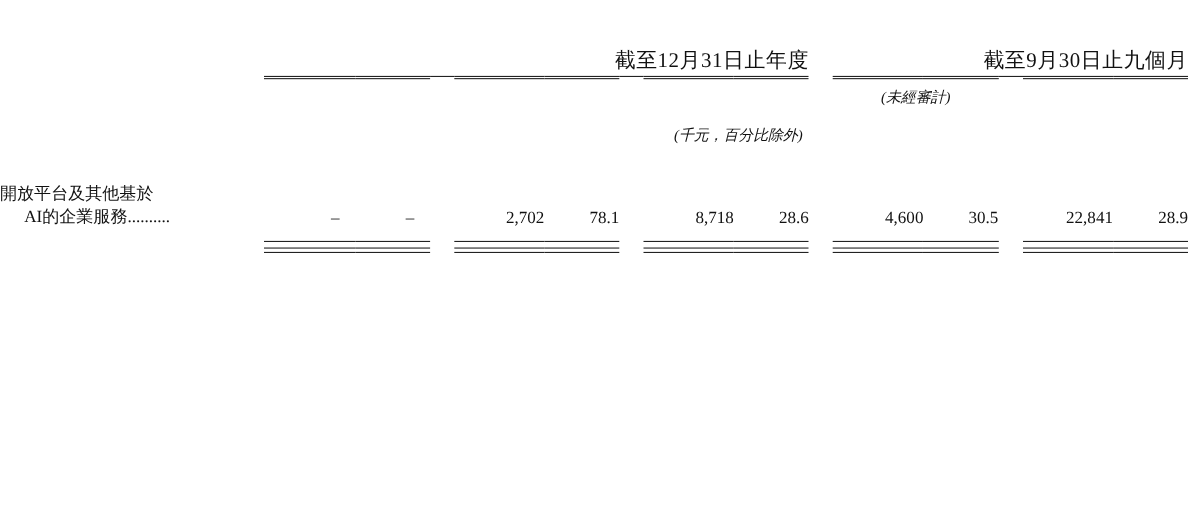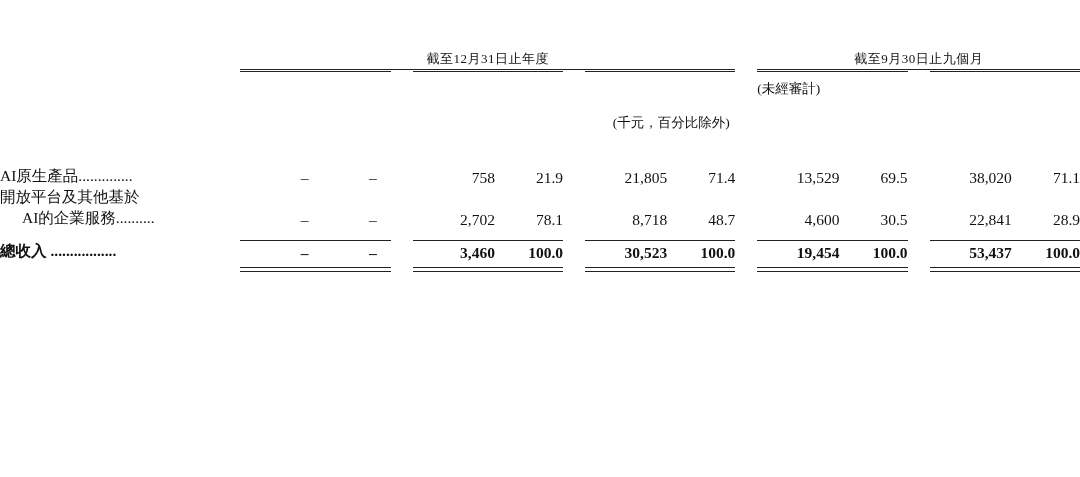--- a/index.html
+++ b/index.html
@@ -32,22 +32,22 @@
     vertical-align: bottom;
     font-weight: normal;
   }
   
   col.c-label { width: 240px; }
   col.c-num   { width: 82px; }
   col.c-pct   { width: 68px; }
   col.c-gap   { width: 22px; }
 
   .grp-head {
-    text-align: center;
-    font-size: 13px;
+    text-align: right;
+    font-size: 19px;
     font-weight: bold;
     letter-spacing: 0.5px;
     padding-bottom: 6px;
     height: 34px;
   }
   .rule-top td.ruleline {
     border-bottom: 1px solid #222;
     height: 1px;
     font-size: 0;
     line-height: 0;
@@ -66,28 +66,30 @@
     line-height: 0;
   }
   .unit-head {
     text-align: center;
     font-size: 14.5px;
     font-style: italic;
     padding-top: 11px;
     padding-bottom: 4px;
   }
   .sub-note {
-    text-align: left;
+    text-align: center;
     font-size: 13.5px;
+    font-style: italic;
     padding-top: 8px;
     height: 26px;
   }
   .scale-note {
     text-align: center;
     font-size: 13.5px;
+    font-style: italic;
     padding-top: 10px;
     height: 34px;
   }
   .spacer-row td { height: 34px; }
 
   .lbl {
     font-size: 15.5px;
     text-align: left;
     white-space: nowrap;
     padding-right: 4px;
@@ -196,53 +198,36 @@
         <td></td>
         <td colspan="6"></td>
         <td class="scale-note" colspan="3">(千元，百分比除外)</td>
         <td colspan="5"></td>
       </tr>
 
       <tr class="spacer-row">
         <td colspan="15"></td>
       </tr>
 
-      <tr>
-        <td class="lbl">AI原生產品..............</td>
-        <td class="num dash">–</td>
-        <td class="num dash">–</td>
-        <td></td>
-        <td class="num">758</td>
-        <td class="num">21.9</td>
-        <td></td>
-        <td class="num">21,805</td>
-        <td class="num">71.4</td>
-        <td></td>
-        <td class="num">13,529</td>
-        <td class="num">69.5</td>
-        <td></td>
-        <td class="num">38,020</td>
-        <td class="num">71.1</td>
-      </tr>
 
       <tr>
         <td class="lbl">開放平台及其他基於</td>
         <td colspan="14"></td>
       </tr>
 
       <tr>
         <td class="lbl indent">AI的企業服務..........</td>
         <td class="num dash">–</td>
         <td class="num dash">–</td>
         <td></td>
         <td class="num">2,702</td>
         <td class="num">78.1</td>
         <td></td>
         <td class="num">8,718</td>
-        <td class="num">48.7</td>
+        <td class="num">28.6</td>
         <td></td>
         <td class="num">4,600</td>
         <td class="num">30.5</td>
         <td></td>
         <td class="num">22,841</td>
         <td class="num">28.9</td>
       </tr>
 
       <tr class="pad-small">
         <td colspan="15"></td>
@@ -254,37 +239,20 @@
         <td></td>
         <td class="ruleline" colspan="2"></td>
         <td></td>
         <td class="ruleline" colspan="2"></td>
         <td></td>
         <td class="ruleline" colspan="2"></td>
         <td></td>
         <td class="ruleline" colspan="2"></td>
       </tr>
 
-      <tr class="total">
-        <td class="lbl">總收入 .................</td>
-        <td class="num dash">–</td>
-        <td class="num dash">–</td>
-        <td></td>
-        <td class="num">3,460</td>
-        <td class="num">100.0</td>
-        <td></td>
-        <td class="num">30,523</td>
-        <td class="num">100.0</td>
-        <td></td>
-        <td class="num">19,454</td>
-        <td class="num">100.0</td>
-        <td></td>
-        <td class="num">53,437</td>
-        <td class="num">100.0</td>
-      </tr>
 
       <tr class="pad-tiny">
         <td colspan="15"></td>
       </tr>
 
       <tr class="dbl-rule">
         <td></td>
         <td class="ruleline" colspan="2"></td>
         <td></td>
         <td class="ruleline" colspan="2"></td>

